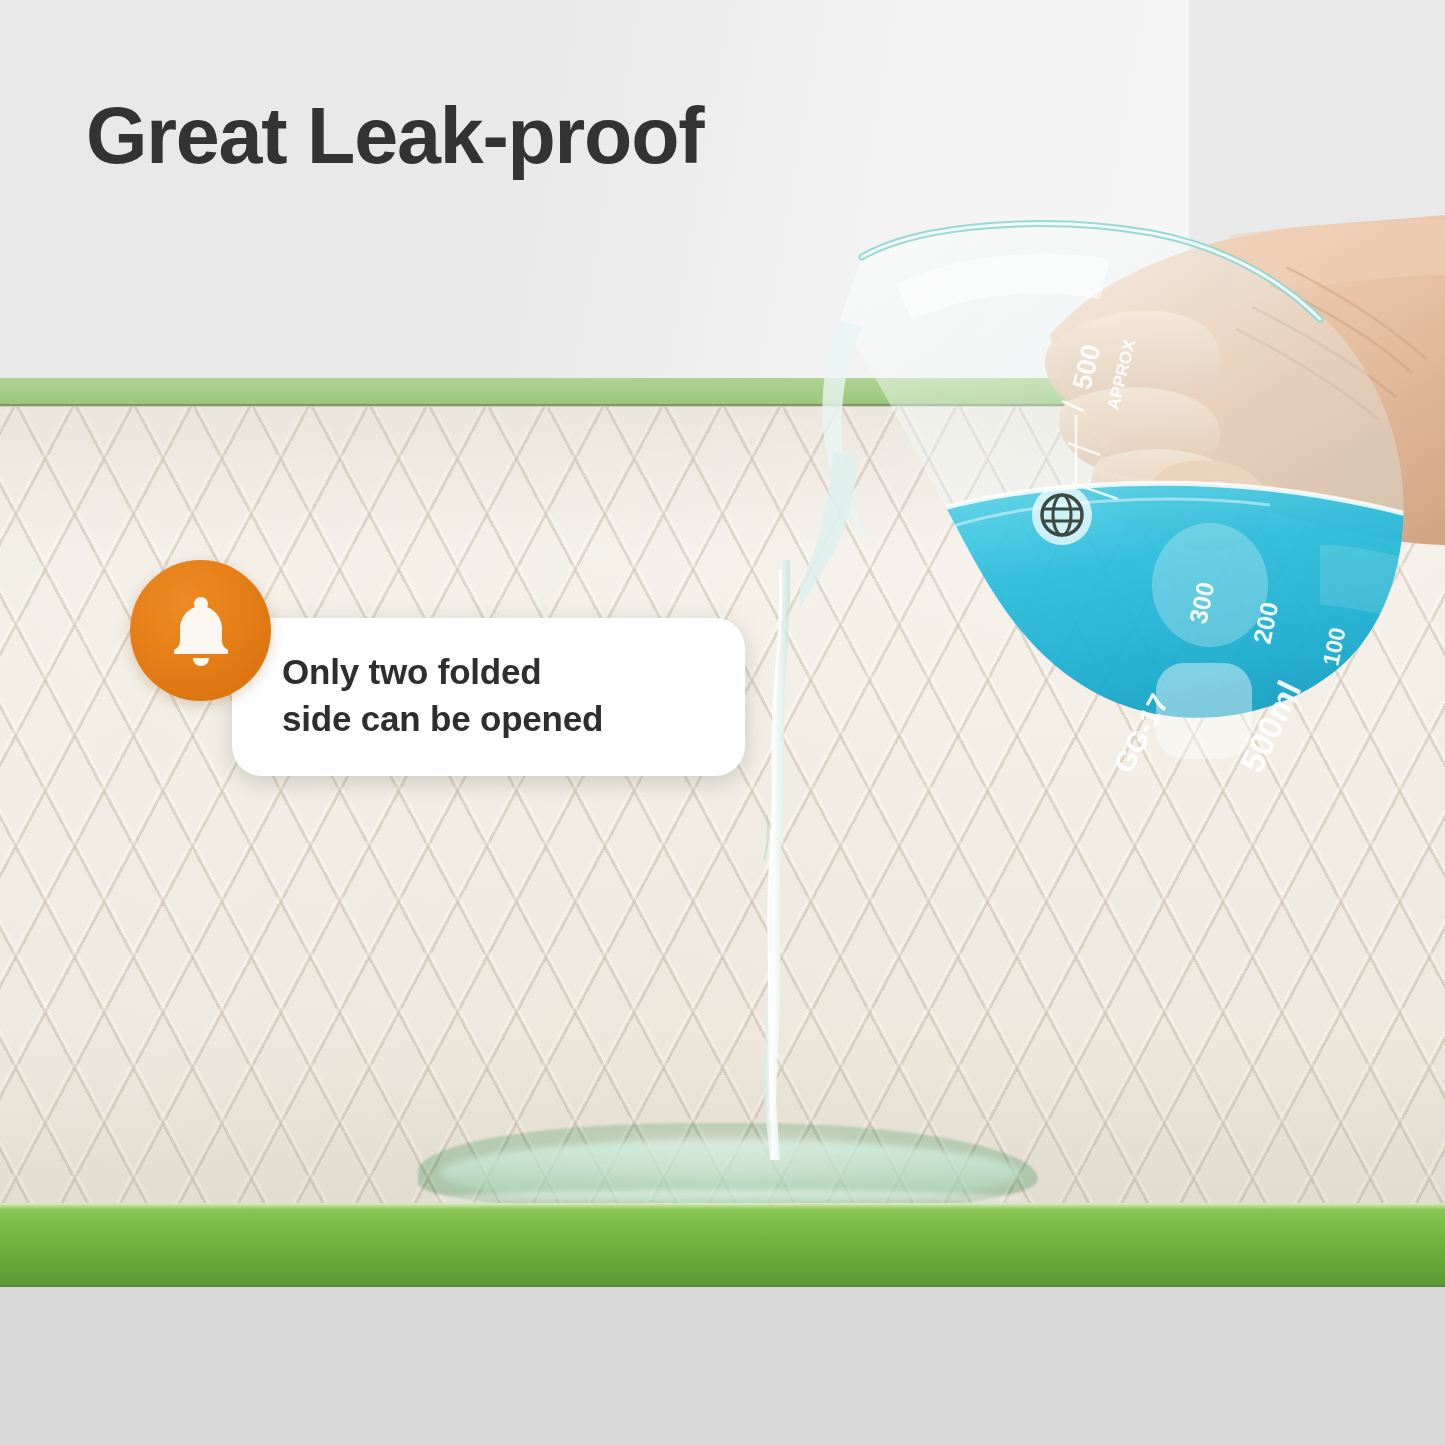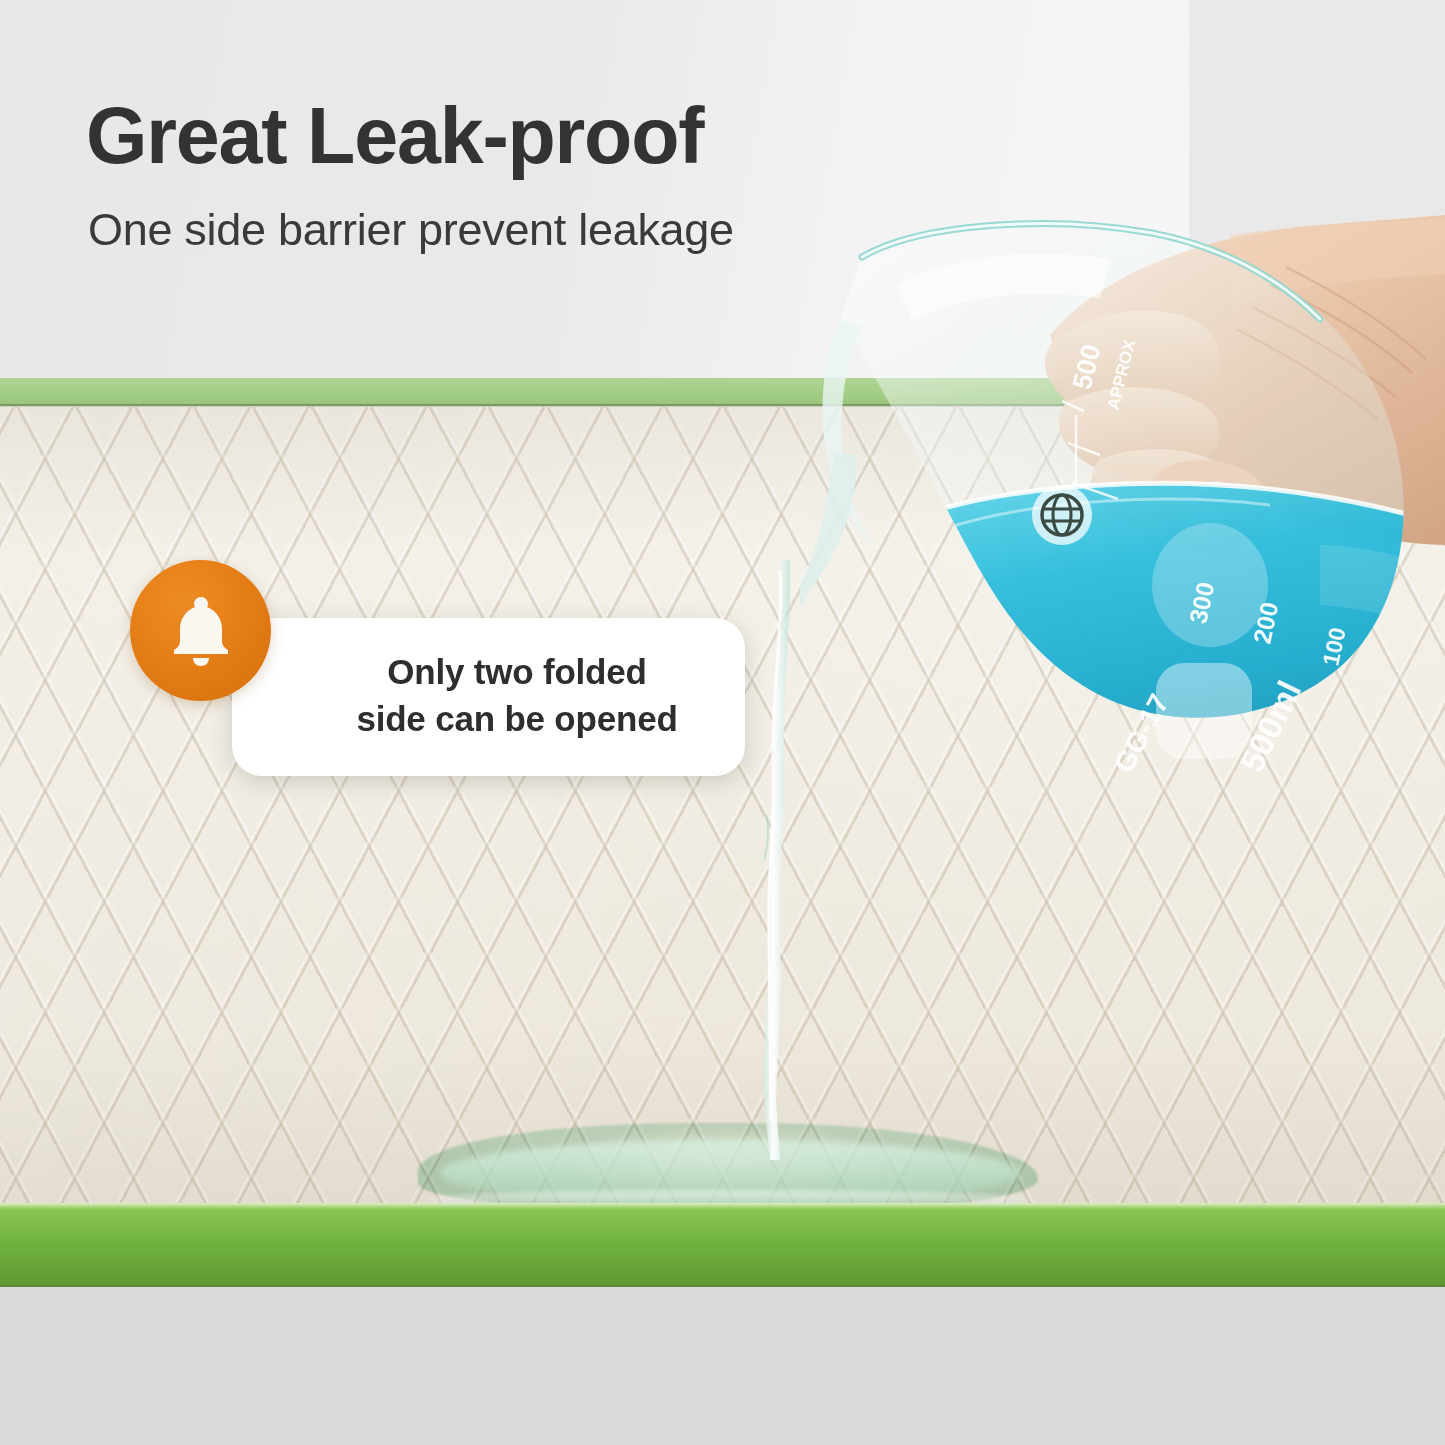--- a/index.html
+++ b/index.html
@@ -121,39 +121,38 @@
 
   
   .callout{
     position:absolute;left:232px;top:618px;width:513px;height:158px;
     background:#ffffff;border-radius:30px;
     box-shadow:0 6px 22px rgba(80,80,70,.22);
   }
   .callout-text{
     position:absolute;left:282px;top:648px;width:470px;
     font-size:35px;font-weight:700;color:#2e2e2e;
-    line-height:1.35;letter-spacing:-.2px;text-align:center;
+    line-height:1.35;letter-spacing:-.2px;
   }
   .callout-text span{display:block;}
   .badge{
     position:absolute;left:130px;top:560px;width:141px;height:141px;
     border-radius:50%;
     background:radial-gradient(70% 70% at 38% 30%, #ee8b24 0%, #e67e17 60%, #dd7611 100%);
     box-shadow:0 4px 14px rgba(120,70,10,.22);
   }
   .badge svg{position:absolute;left:36px;top:33px;}
 </style>
 </head>
 <body>
 
 <div class="stage">
 
   <div class="header">
     <div class="title">Great Leak-proof</div>
-    <div class="subtitle">One side barrier prevent leakage</div>
   </div>
 
   <div class="mat-wrap">
     <div class="mat-top-edge"></div>
     <div class="mat-top-shadow"></div>
     <div class="mat-surface">
       <div class="quilt"></div>
       <div class="quilt-hi"></div>
       <div class="mat-vignette"></div>
     </div>

